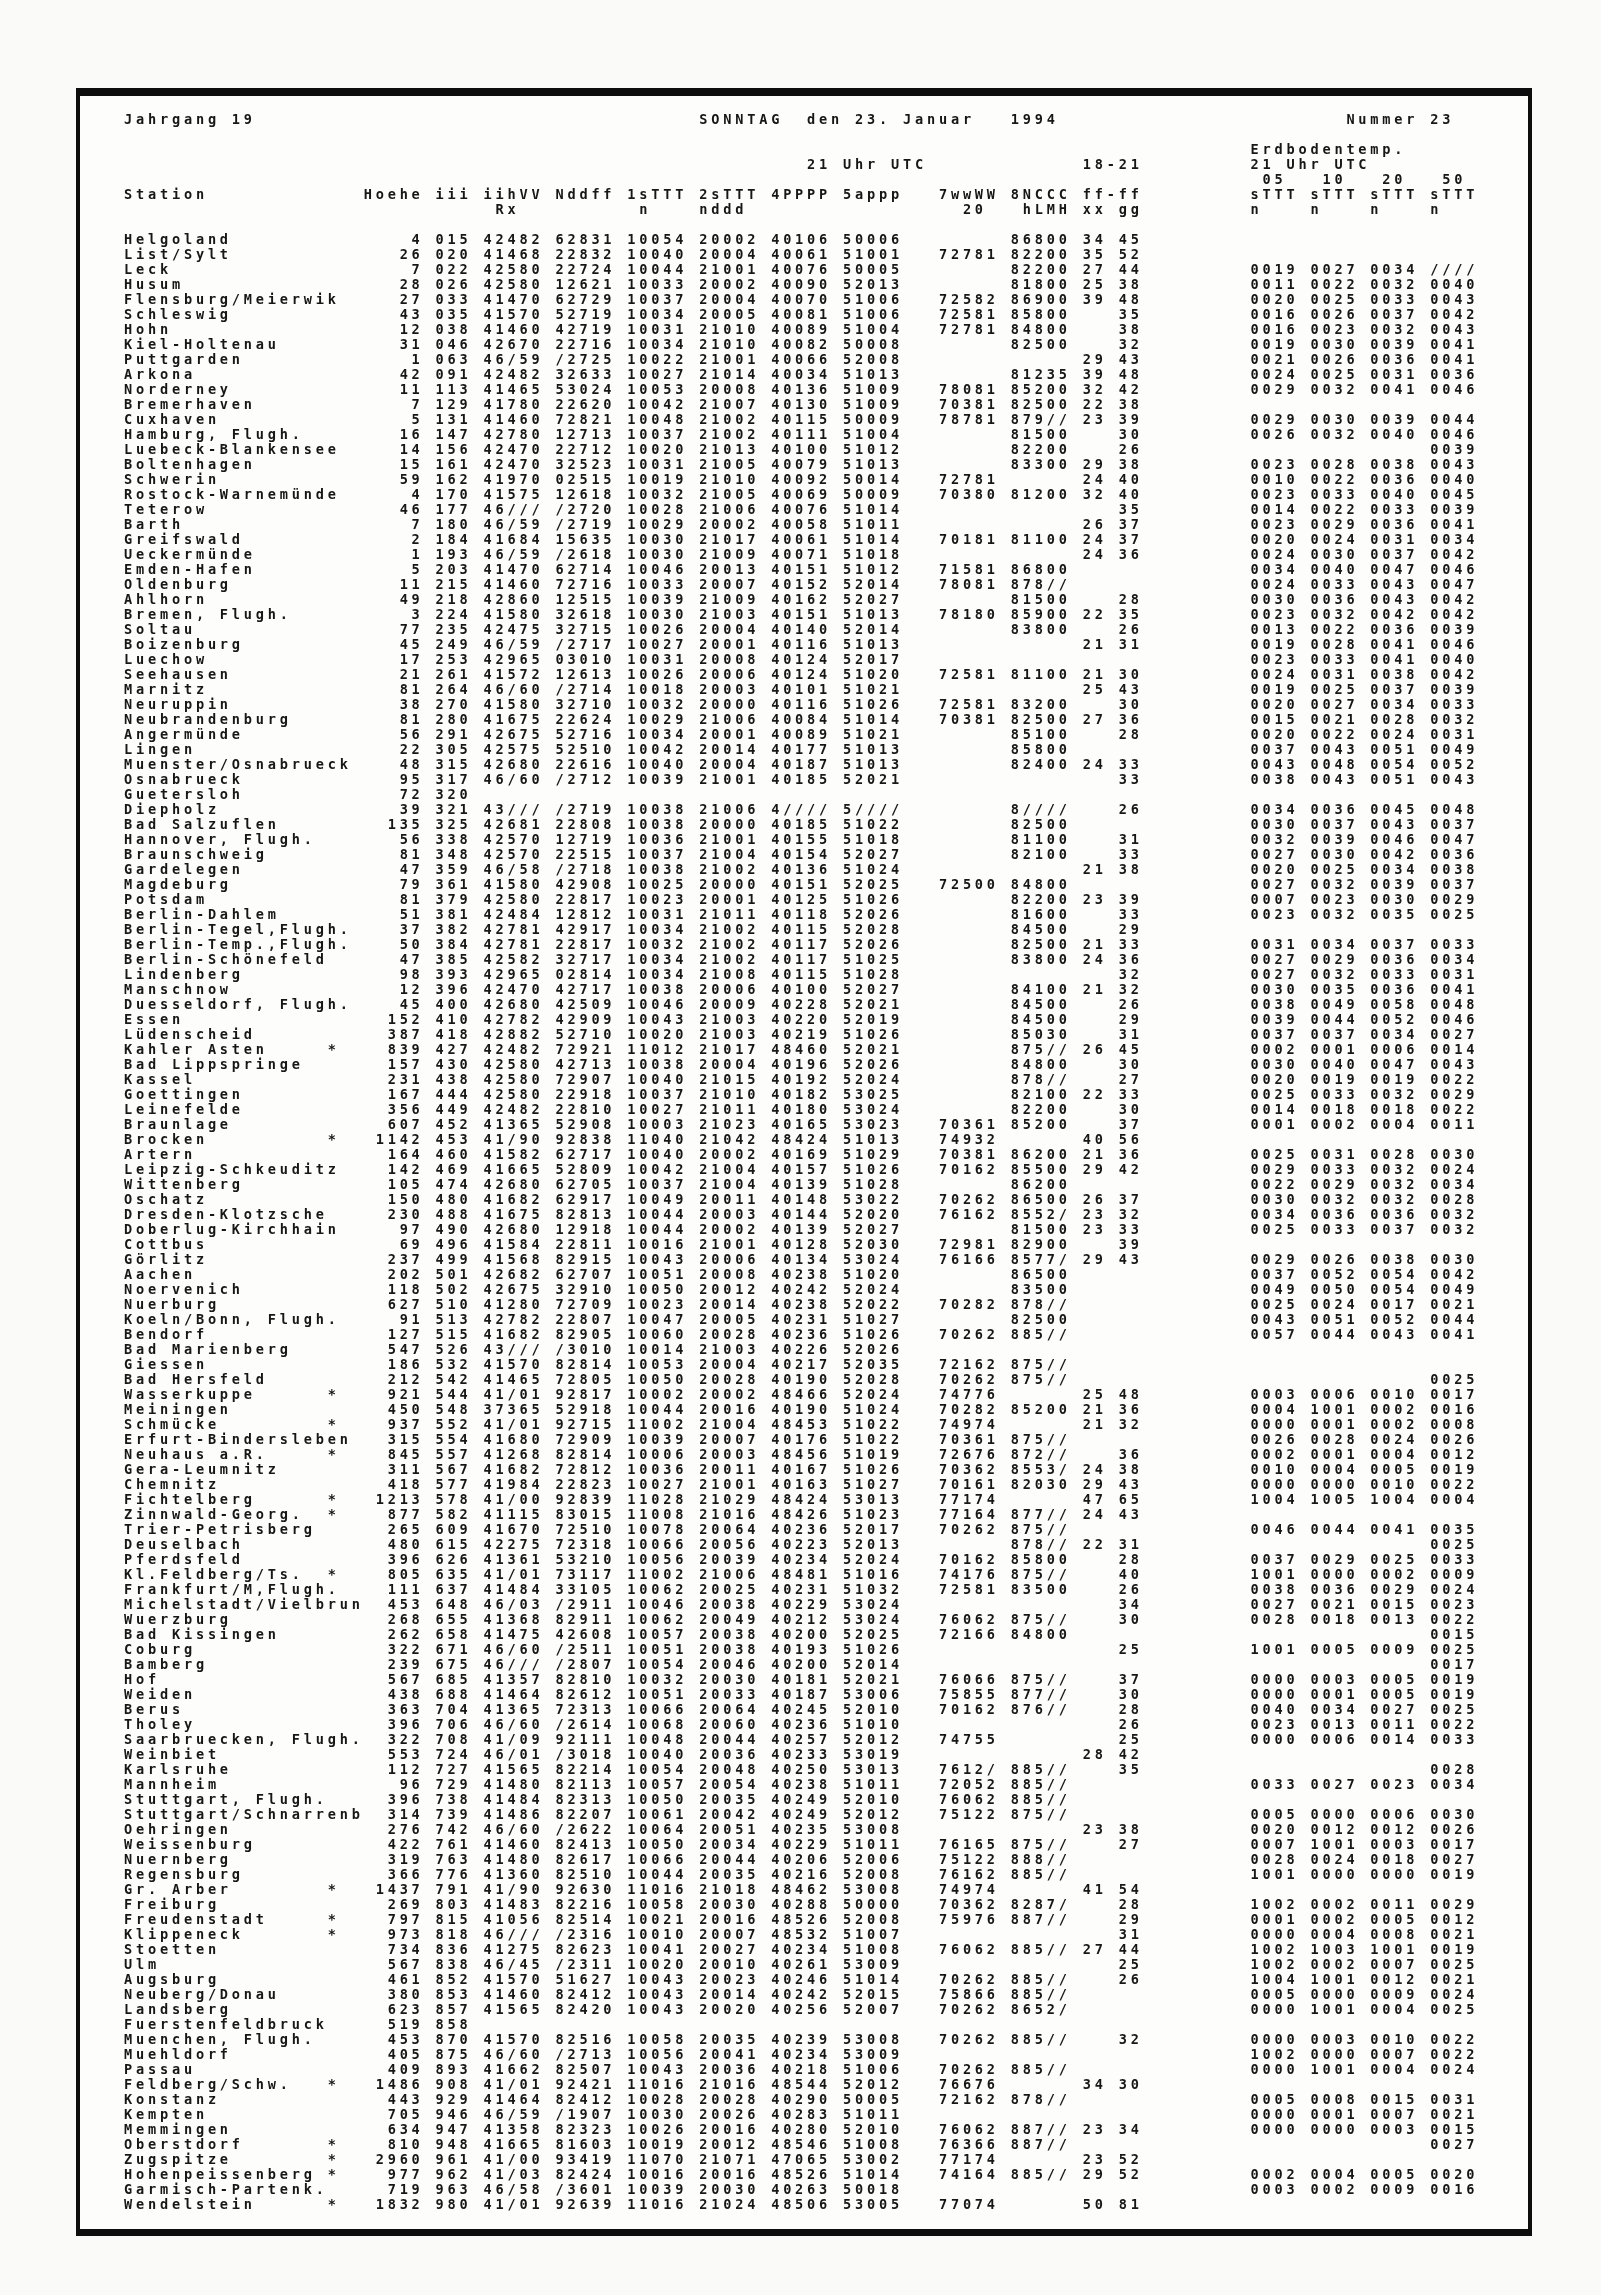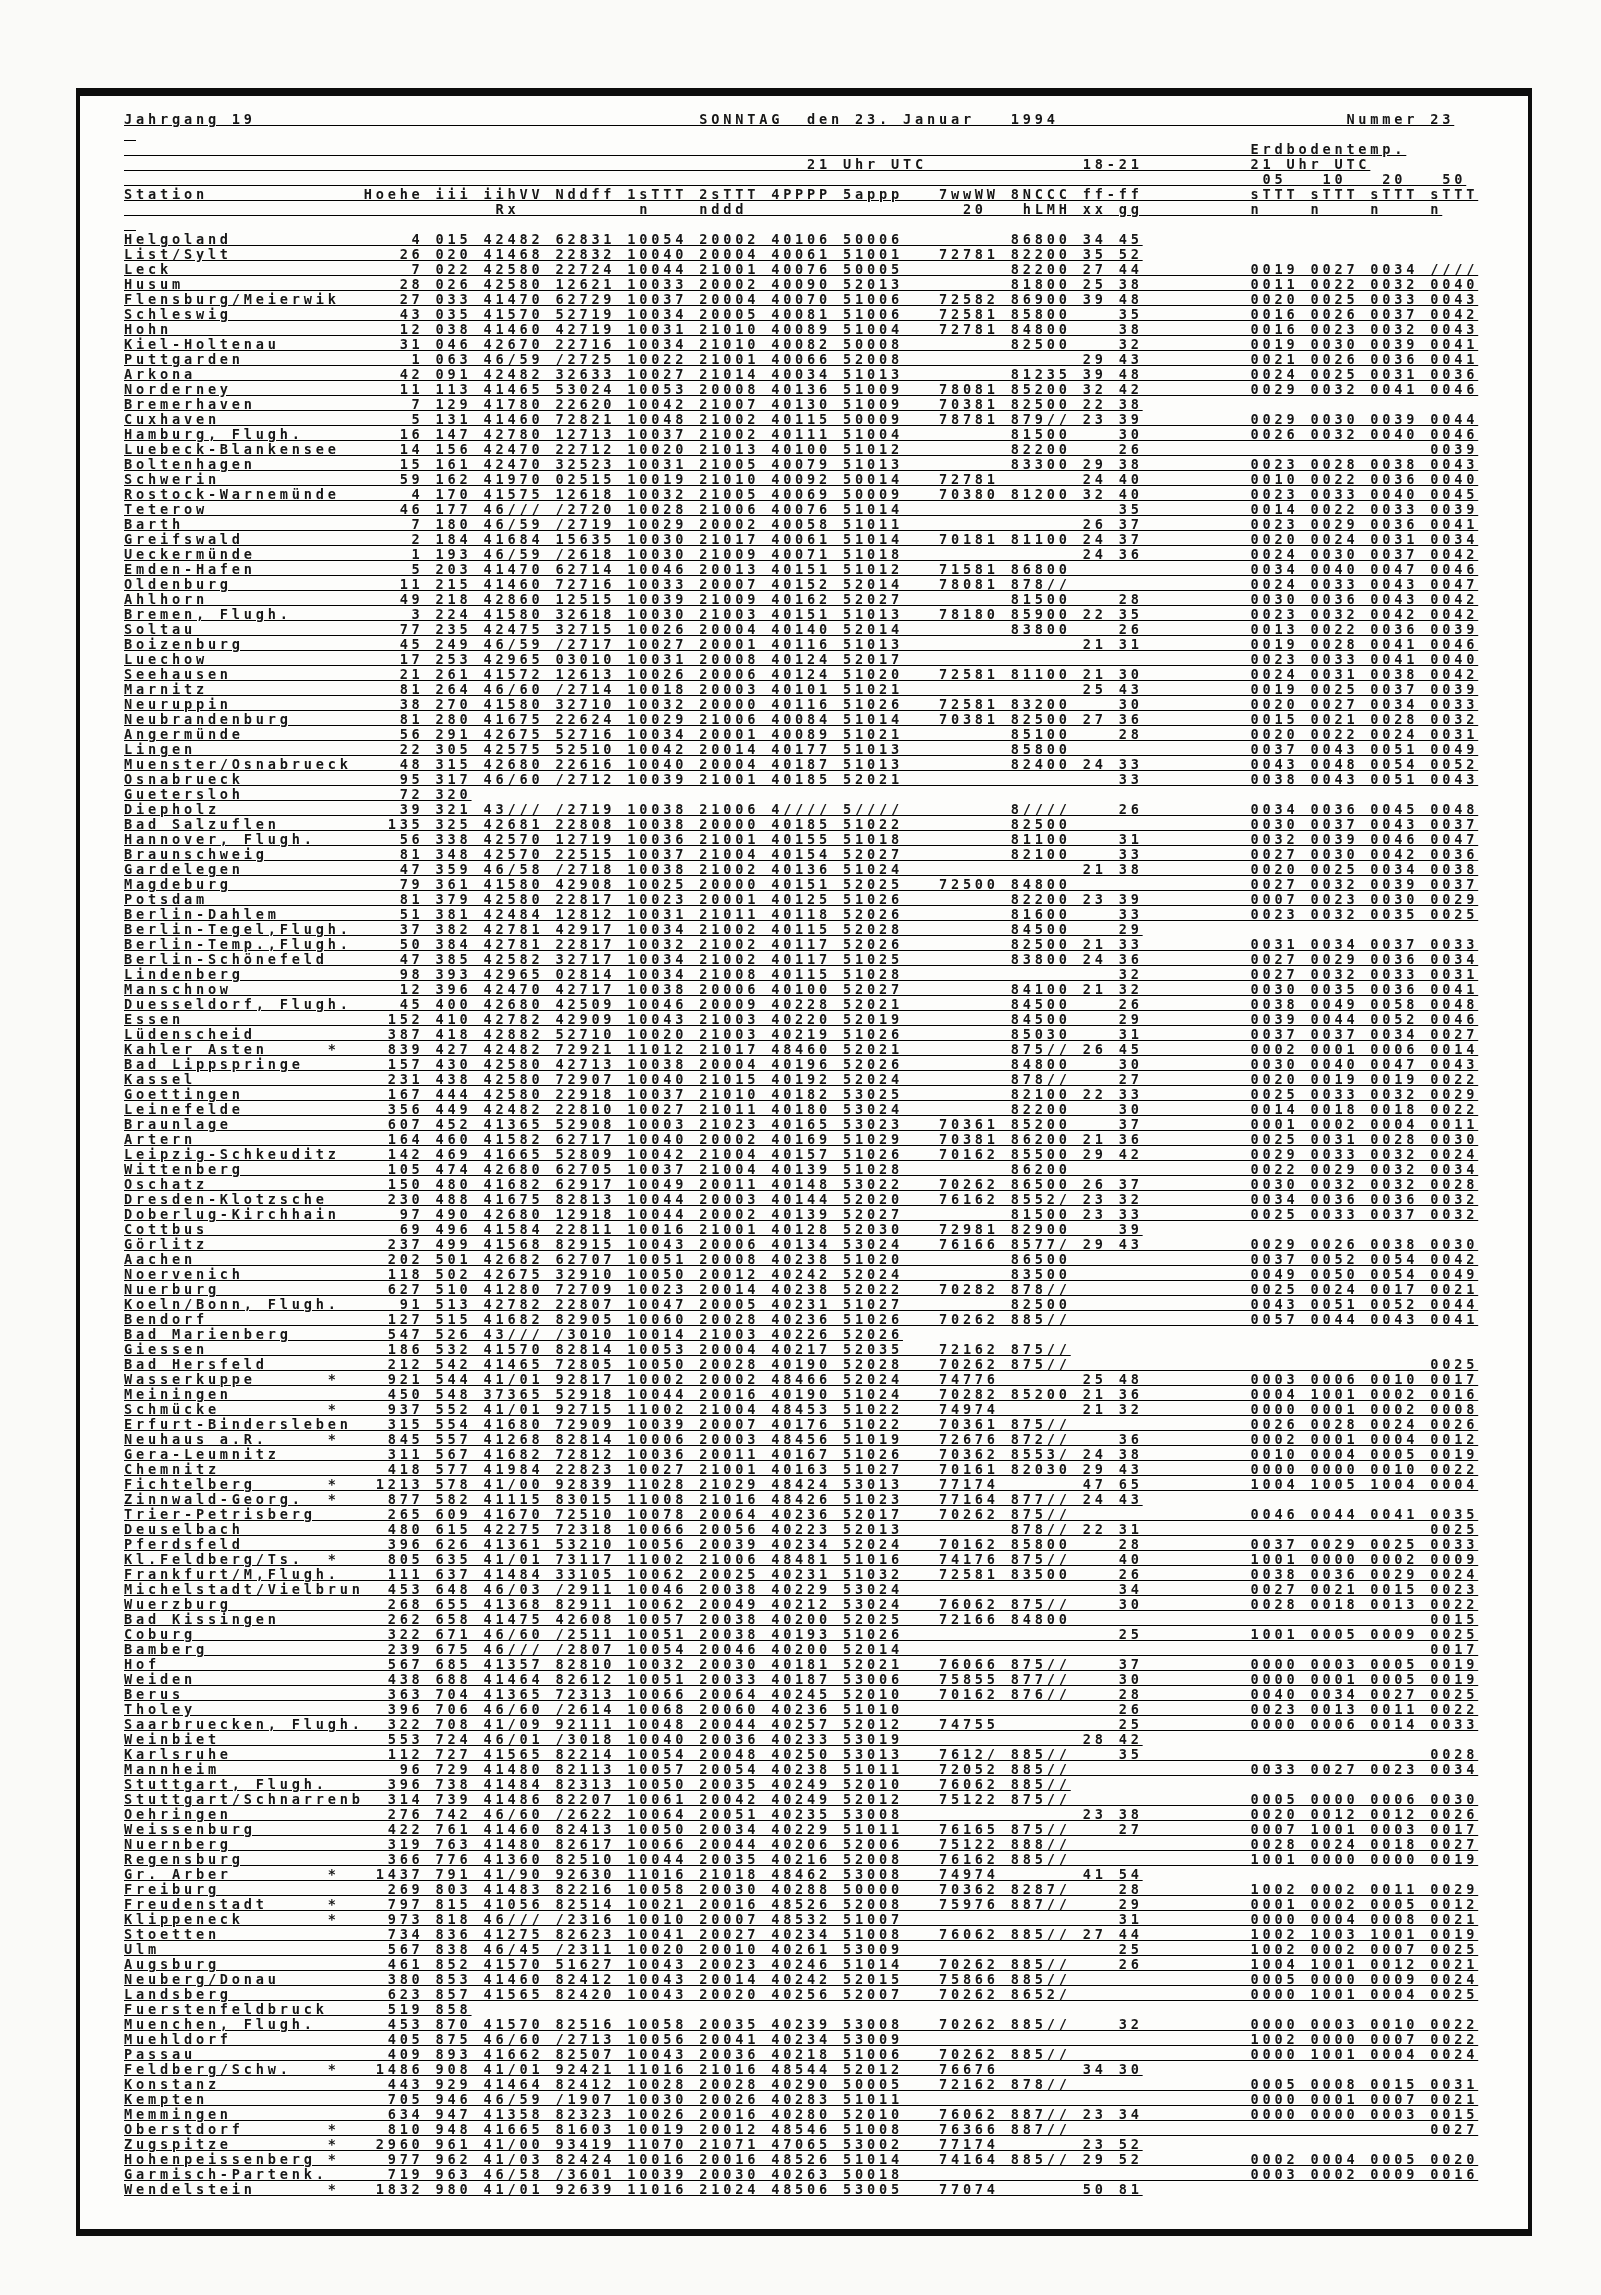--- a/index.html
+++ b/index.html
@@ -8,21 +8,21 @@
     background:#fafaf8;
     font-family:"DejaVu Sans Mono",monospace;
   }
   .frame{
     position:absolute;left:76px;top:88px;width:1456px;height:2148px;
     box-sizing:border-box;background:#fdfdfb;
     border-style:solid;border-color:#0d0d0d;
     border-top-width:8px;border-bottom-width:7.2px;border-left-width:4px;border-right-width:4.8px;
   }
   .doc{
-    position:absolute;left:124px;top:112px;text-decoration:underline;
+    position:absolute;left:124px;top:112px;
   }
   .line{
     white-space:pre;
     font-size:13.6px;
     font-weight:700;
     letter-spacing:3.8px;
     line-height:15px;
     height:15px;
     color:#171717;
   }
@@ -93,20 +93,21 @@
     <div class="line">Manschnow              12 396 42470 42717 10038 20006 40100 52027         84100 21 32         0030 0035 0036 0041</div>
     <div class="line">Duesseldorf, Flugh.    45 400 42680 42509 10046 20009 40228 52021         84500    26         0038 0049 0058 0048</div>
     <div class="line">Essen                 152 410 42782 42909 10043 21003 40220 52019         84500    29         0039 0044 0052 0046</div>
     <div class="line">Lüdenscheid           387 418 42882 52710 10020 21003 40219 51026         85030    31         0037 0037 0034 0027</div>
     <div class="line">Kahler Asten     *    839 427 42482 72921 11012 21017 48460 52021         875// 26 45         0002 0001 0006 0014</div>
     <div class="line">Bad Lippspringe       157 430 42580 42713 10038 20004 40196 52026         84800    30         0030 0040 0047 0043</div>
     <div class="line">Kassel                231 438 42580 72907 10040 21015 40192 52024         878//    27         0020 0019 0019 0022</div>
     <div class="line">Goettingen            167 444 42580 22918 10037 21010 40182 53025         82100 22 33         0025 0033 0032 0029</div>
     <div class="line">Leinefelde            356 449 42482 22810 10027 21011 40180 53024         82200    30         0014 0018 0018 0022</div>
     <div class="line">Braunlage             607 452 41365 52908 10003 21023 40165 53023   70361 85200    37         0001 0002 0004 0011</div>
+    <div class="line">Brocken          *   1142 453 41/90 92838 11040 21042 48424 51013   74932       40 56</div>
     <div class="line">Artern                164 460 41582 62717 10040 20002 40169 51029   70381 86200 21 36         0025 0031 0028 0030</div>
     <div class="line">Leipzig-Schkeuditz    142 469 41665 52809 10042 21004 40157 51026   70162 85500 29 42         0029 0033 0032 0024</div>
     <div class="line">Wittenberg            105 474 42680 62705 10037 21004 40139 51028         86200               0022 0029 0032 0034</div>
     <div class="line">Oschatz               150 480 41682 62917 10049 20011 40148 53022   70262 86500 26 37         0030 0032 0032 0028</div>
     <div class="line">Dresden-Klotzsche     230 488 41675 82813 10044 20003 40144 52020   76162 8552/ 23 32         0034 0036 0036 0032</div>
     <div class="line">Doberlug-Kirchhain     97 490 42680 12918 10044 20002 40139 52027         81500 23 33         0025 0033 0037 0032</div>
     <div class="line">Cottbus                69 496 41584 22811 10016 21001 40128 52030   72981 82900    39</div>
     <div class="line">Görlitz               237 499 41568 82915 10043 20006 40134 53024   76166 8577/ 29 43         0029 0026 0038 0030</div>
     <div class="line">Aachen                202 501 42682 62707 10051 20008 40238 51020         86500               0037 0052 0054 0042</div>
     <div class="line">Noervenich            118 502 42675 32910 10050 20012 40242 52024         83500               0049 0050 0054 0049</div>

